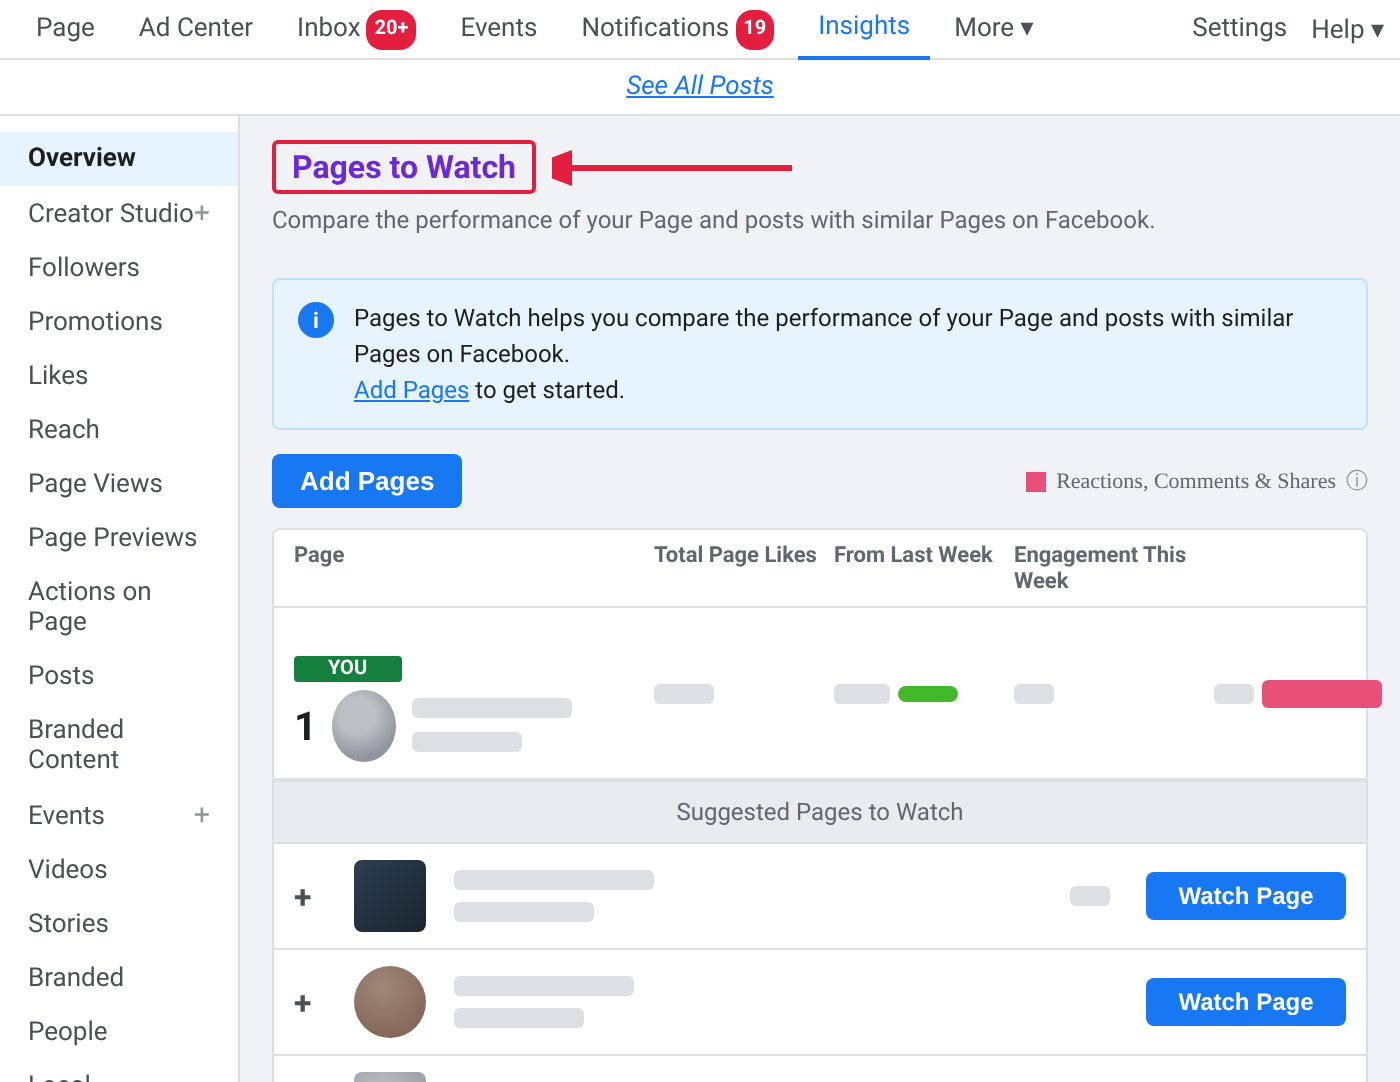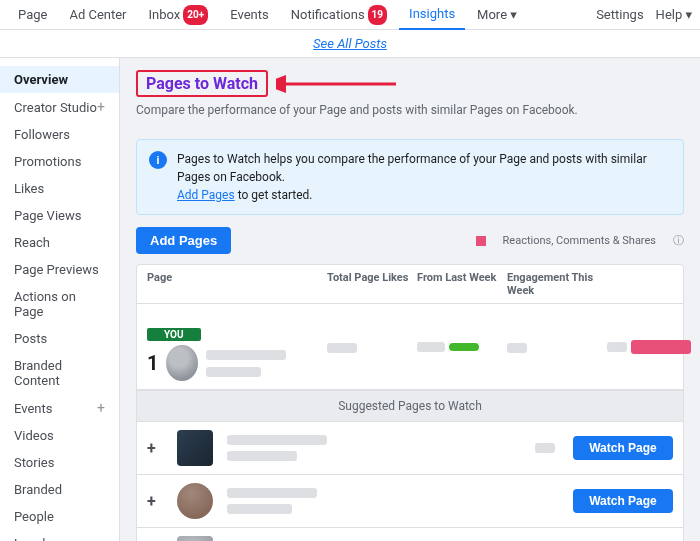--- a/index.html
+++ b/index.html
@@ -180,23 +180,24 @@
       border: none;
       border-radius: 4px;
       padding: 6px 14px;
       font-size: 13px;
       font-weight: bold;
       cursor: pointer;
     }
     .legend {
       display: flex;
       align-items: center;
-      gap: 17px;
+      gap: 5px;
       font-size: 11px;
       color: #606770;
+      font-family: Liberation Serif, serif;
     }
     .legend-dot {
       width: 10px;
       height: 10px;
       background: #e8507a;
       display: inline-block;
     }
 
     
     .watch-table {
@@ -344,22 +345,22 @@
 
   <div class="sidebar">
     <div class="sidebar-item active">Overview</div>
     <div class="sidebar-item">
       <span>Creator Studio</span>
       <span class="sidebar-plus">+</span>
     </div>
     <div class="sidebar-item">Followers</div>
     <div class="sidebar-item">Promotions</div>
     <div class="sidebar-item">Likes</div>
+    <div class="sidebar-item">Reach</div>
     <div class="sidebar-item">Page Views</div>
-    <div class="sidebar-item">Reach</div>
     <div class="sidebar-item">Page Previews</div>
     <div class="sidebar-item">Actions on Page</div>
     <div class="sidebar-item">Posts</div>
     <div class="sidebar-item">Branded Content</div>
     <div class="sidebar-item">
       <span>Events</span>
       <span class="sidebar-plus">+</span>
     </div>
     <div class="sidebar-item">Videos</div>
     <div class="sidebar-item">Stories</div>

